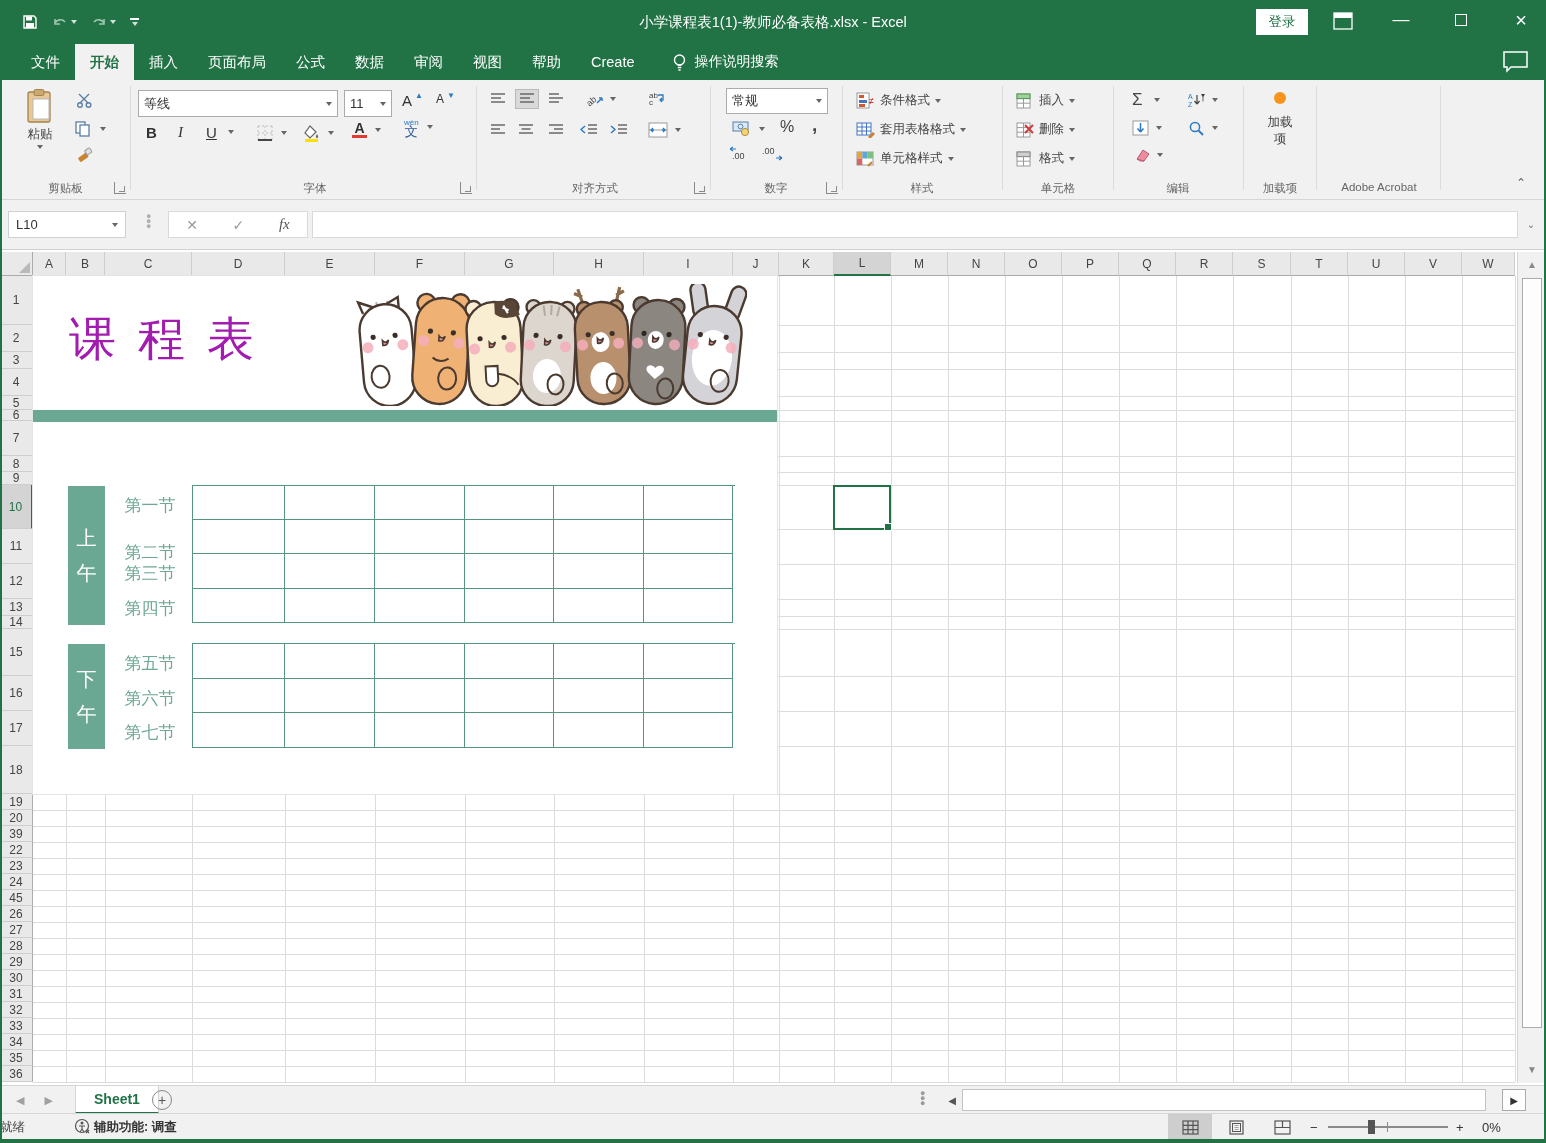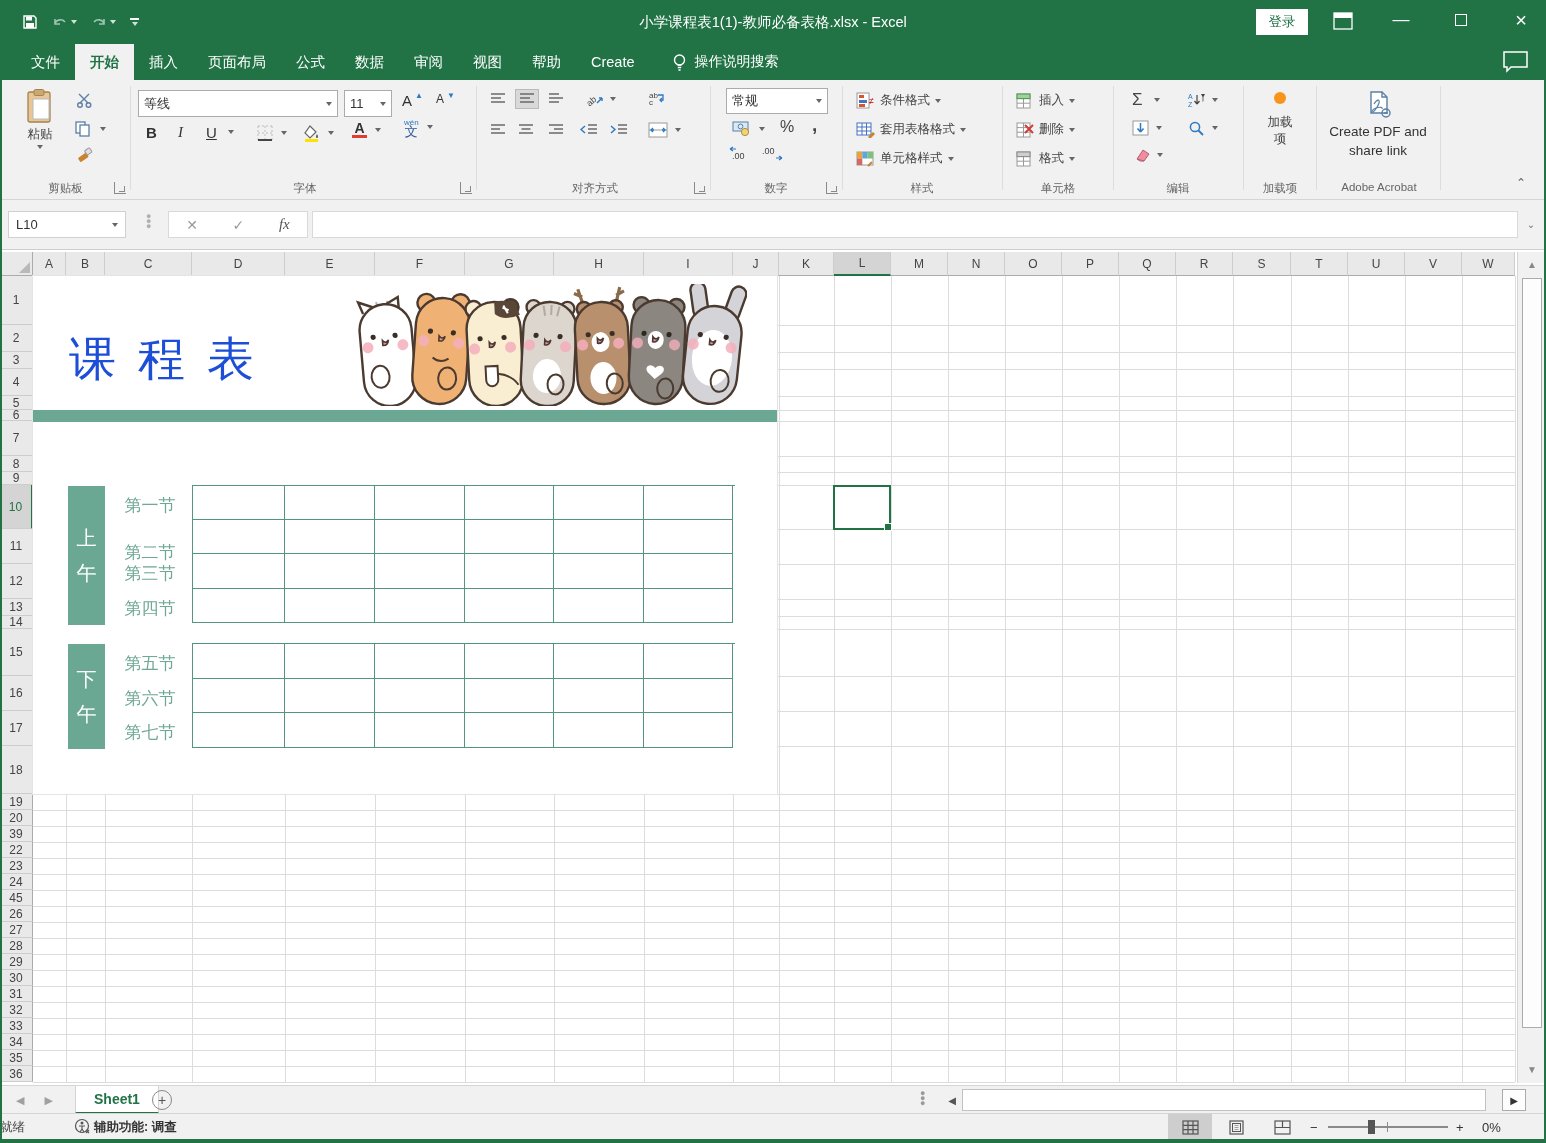--- a/index.html
+++ b/index.html
@@ -49,21 +49,21 @@
   .colhead { position:absolute; top:252px; height:24px; background:#e9e9e9; border-right:1px solid #cdcdcd; border-bottom:1px solid #ababab; display:flex; align-items:center; justify-content:center; font-size:12px; color:#444; }
   .colhead.sel { background:#d4d4d4; border-bottom:2px solid #217346; }
   .rowhead { position:absolute; left:0; width:33px; background:#e9e9e9; border-bottom:1px solid #cdcdcd; border-right:1px solid #ababab; display:flex; align-items:center; justify-content:center; font-size:12px; color:#444; }
   .rowhead.sel { background:#d4d4d4; border-right:2px solid #217346; color:#217346; }
   .gl { position:absolute; background:#dcdcdc; }
   .sel-cell { position:absolute; left:833px; top:485px; width:58px; height:45px; border:2px solid #217346; background:transparent; }
   .sel-cell:after { content:""; position:absolute; right:-3px; bottom:-3px; width:6px; height:6px; background:#217346; border:1px solid #fff; }
 
   
   .sched { position:absolute; left:33px; top:276px; width:744px; height:518px; background:#fff; box-shadow:0 0 0 1px #e4e4e4; }
-  .sched-title { position:absolute; left:36px; top:52px; font-size:47px; color:#1d4ed8; letter-spacing:22px; font-weight:500; }
+  .sched-title { position:absolute; left:36px; top:32px; font-size:47px; color:#a21caf; letter-spacing:22px; font-weight:500; }
   .greenbar { position:absolute; left:0; top:134px; width:744px; height:12px; background:#6ba893; }
   .dayrow { position:absolute; top:172px; left:0; width:744px; height:22px; }
   .daycell { position:absolute; width:92px; text-align:center; font-size:15px; color:#6fa893; }
   .ampm { position:absolute; left:35px; width:37px; background:#6ba893; color:#fff; display:flex; flex-direction:column; align-items:center; justify-content:center; gap:8px; font-size:20px; }
   .sesslab { position:absolute; left:84px; width:66px; text-align:center; font-size:17px; color:#6fa893; }
   .stable { position:absolute; left:159px; width:543px; display:grid; border-top:1.5px solid #55947f; border-left:1.5px solid #55947f; }
   .stable > div { border-right:1.5px solid #55947f; border-bottom:1.5px solid #55947f; background:#fff; }
 
   
   .vscroll { position:absolute; left:1517px; top:252px; width:29px; height:831px; background:#f1f1f1; border-left:1px solid #d5d5d5; }
@@ -247,21 +247,21 @@
       <span style="font-size:14px;font-weight:bold;color:#333;display:flex;flex-direction:column;align-items:center;line-height:13px">A<span style="width:15px;height:3px;background:#e03c31;display:block"></span></span>
       <span class="caret" style="margin-left:5px"></span>
     </div>
     <div class="mini" style="left:404px;top:38px">
       <span style="display:flex;flex-direction:column;align-items:center;line-height:9px">
           <span style="font-size:8px;color:#2b79c2">wén</span>
           <span style="font-size:13px;color:#2b579a">文</span>
         </span>
       <span class="caret" style="margin-left:5px"></span>
     </div>
-    <div class="grplabel" style="left:250px;width:110px">字体</div>
+    <div class="grplabel" style="left:260px;width:110px">字体</div>
     <div class="launcher" style="left:460px"></div>
 
     <div class="mini" style="left:490px;top:13px">
         <svg width="16" height="12" viewBox="0 0 16 12">
           <path d="M1 1 h14 M1 5 h10 M1 9 h14" stroke="#6a6a6a" stroke-width="1.6"></path>
         </svg>
       </div>
     <div class="mini boxed" style="left:516px;top:10px;padding:3px">
         <svg width="16" height="12" viewBox="0 0 16 12">
           <path d="M1 1 h14 M1 5 h10 M1 9 h14" stroke="#6a6a6a" stroke-width="1.6"></path>
@@ -454,32 +454,20 @@
       <span class="caret" style="margin-left:4px"></span>
     </div>
     <div class="grplabel" style="left:1142px;width:72px">编辑</div>
 
     <div class="bigbtn" style="left:1252px;top:12px;width:56px">
       <span style="width:12px;height:12px;border-radius:50%;background:#f7941d;display:block;margin-bottom:8px"></span>
       <span style="width:34px;text-align:center;line-height:17px">加载项</span>
     </div>
     <div class="grplabel" style="left:1244px;width:72px">加载项</div>
 
-    <div class="bigbtn" style="left:1318px;top:10px;width:120px">
-      <span>
-        <svg width="30" height="30" viewBox="0 0 30 30">
-            <path d="M8 2 h11 l5 5 v16 h-16 z" fill="#fff" stroke="#5b7fa6" stroke-width="1.4"></path>
-            <path d="M19 2 v5 h5" fill="none" stroke="#5b7fa6" stroke-width="1.4"></path>
-            <path d="M11 14 c3 -5 6 -5 5 -1 c-1 3 -4 8 -6 9 c-2 1 -2 -2 3 -4 c4 -1.5 7 -0.5 6 1" fill="none" stroke="#5b7fa6" stroke-width="1.2"></path>
-            <circle cx="23" cy="23" r="4" fill="none" stroke="#5b7fa6" stroke-width="1.4"></circle>
-            <path d="M21 23 h4" stroke="#5b7fa6" stroke-width="1.4"></path>
-          </svg>
-      </span>
-      <span style="width:120px;text-align:center;font-size:13.5px;line-height:19px;color:#333">Create PDF and share link</span>
-    </div>
     <div class="grplabel" style="left:1324px;width:110px">Adobe Acrobat</div>
 
     <div class="abs" style="left:1516px;top:96px;color:#666;font-size:12px">⌃</div>
   </div>
 
   <div class="fbar">
     <div class="namebox">
       <span>L10</span>
         <span class="caret"></span>
     </div>

